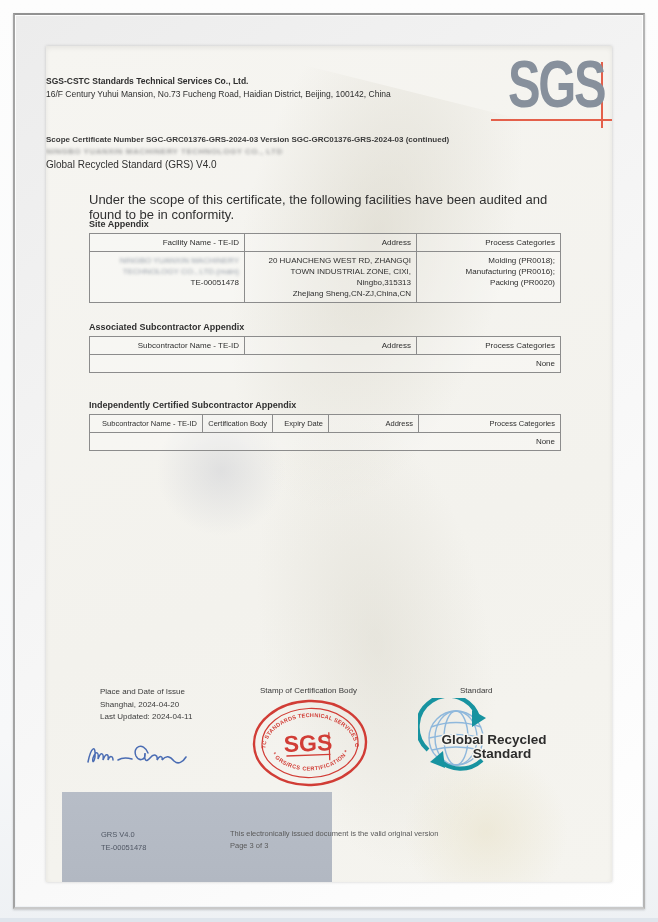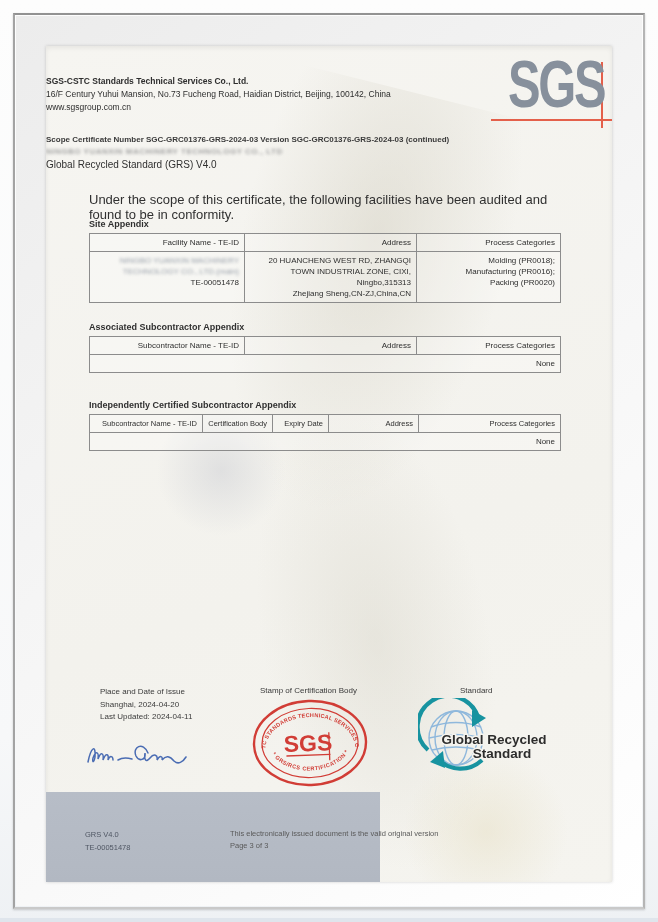--- a/index.html
+++ b/index.html
@@ -69,21 +69,21 @@
 
   
   .issue-block{left:54px;top:640px;font-size:8px;line-height:12.5px;color:#3a3a3a;}
   .stamp-label{left:214px;top:640px;font-size:8px;color:#3a3a3a;}
   .standard-label{left:414px;top:640px;font-size:8px;color:#3a3a3a;}
   .signature{left:36px;top:688px;}
   .signatory{left:38px;top:728px;font-size:12px;color:#3a3a3a;margin-top:41px;}
   .stamp-svg{left:204px;top:651px;opacity:.92;transform:rotate(-2deg);}
   .grs-svg{left:372px;top:652px;}
 
-  .footer-block{left:0;top:746px;width:334px;height:90px;
+  .footer-block{left:16px;top:746px;width:270px;height:90px;
      background:linear-gradient(180deg,#b7bdc7 0%,#b2b8c2 100%);}
   .footer-block-text{position:absolute;left:39px;top:36px;font-size:7.5px;line-height:13px;color:#4f5663;}
   .footer-right{top:782px;right:62px;width:320px;text-align:left;
      font-size:7.5px;line-height:12px;color:#5a5a5a;}
 </style>
 </head>
 <body>
 
 <div class="photo">
   <div class="frame-line"></div>
@@ -91,21 +91,20 @@
 
   <div class="paper">
     <div class="wm wm1"></div>
     <div class="wm wm2"></div>
     <div class="wm wm3"></div>
     <div class="wm wm4"></div>
 
     <div class="abs issuer center">
       <div class="co">SGS-CSTC Standards Technical Services Co., Ltd.</div>
       <div>16/F Century Yuhui Mansion, No.73 Fucheng Road, Haidian District, Beijing, 100142, China</div>
-      <div>www.sgsgroup.com.cn</div>
     </div>
 
     <div class="abs sgs-logo">
       <div class="red-v"></div>
       <div class="sgs-word">SGS</div>
       <div class="red-h"></div>
     </div>
 
     <div class="abs scope-line center">Scope Certificate Number SGC-GRC01376-GRS-2024-03 Version SGC-GRC01376-GRS-2024-03 (continued)</div>
     <div class="abs holder-redacted center">NINGBO YUANXIN MACHINERY TECHNOLOGY CO., LTD</div>

